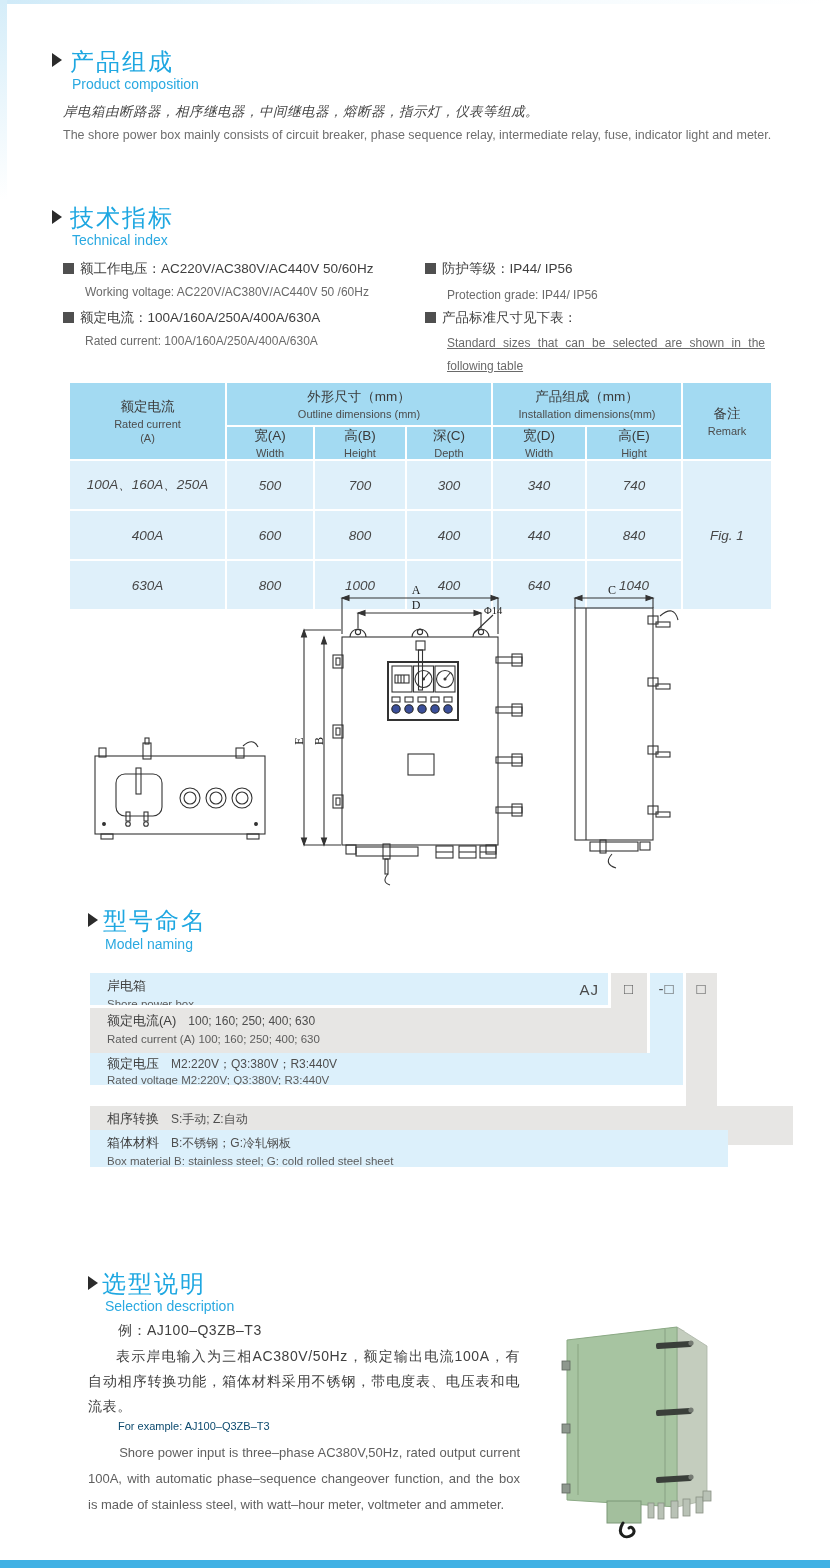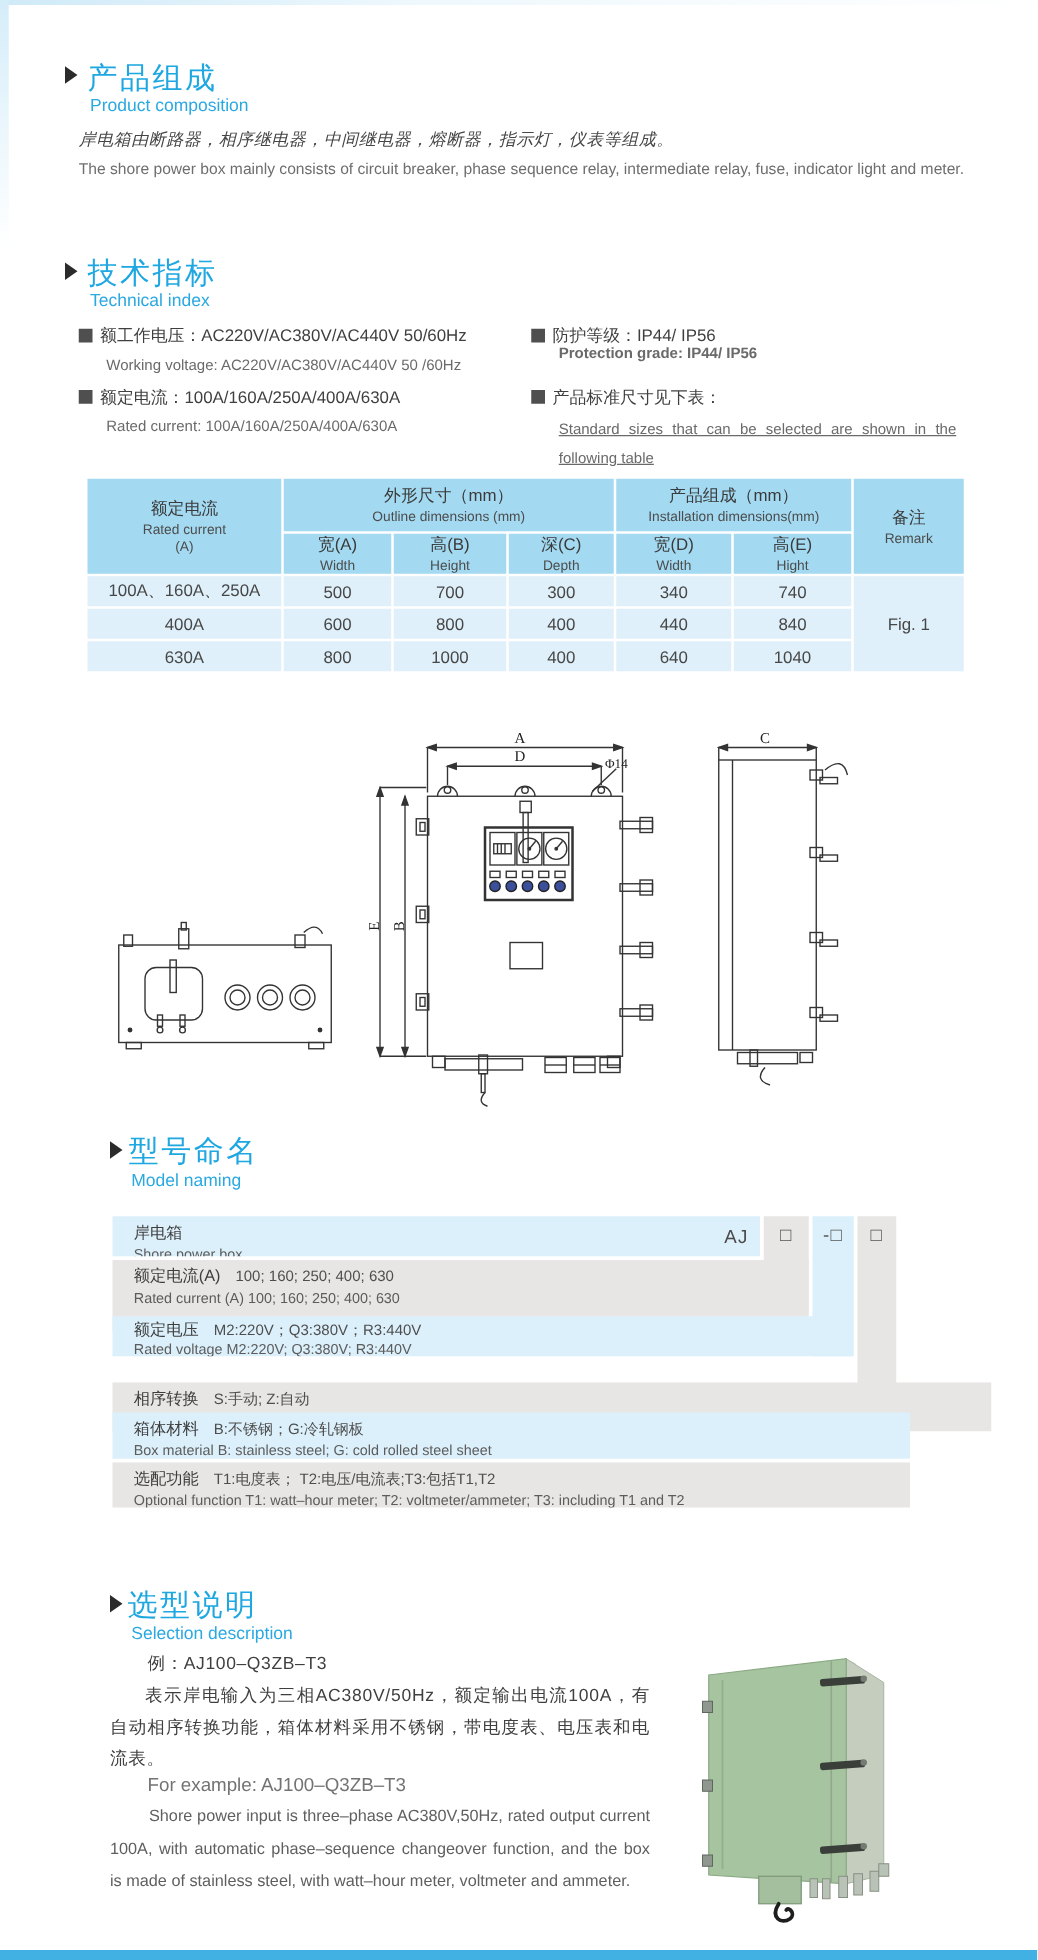--- a/index.html
+++ b/index.html
@@ -28,42 +28,42 @@
 
   
   table.dim { position:absolute; left:68px; top:381px; width:697px; border-collapse:separate; border-spacing:2px; table-layout:fixed; }
   table.dim th, table.dim td { font-weight:normal; text-align:center; vertical-align:middle; }
   table.dim th { background:#a3daf2; color:#3c3c3c; }
   table.dim td { background:#dff0fa; color:#474747; font-size:13.5px; }
   .th-cn { font-size:13.5px; color:#3a3a3a; }
   .th-en { font-size:11px; color:#4c4c4c; margin-top:2px; }
   tr.hrow1 th { height:42px; }
   tr.hrow2 th { height:32px; }
-  tr.brow td { height:24px; }
+  tr.brow td { height:48px;font-style:italic; }
 
   
   .drawing { position:absolute; left:0; top:578px; }
   .drawing text { font-family:"Liberation Serif","DejaVu Serif",serif; fill:#222; }
 
   
   .model-wrap { position:absolute; left:90px; top:973px; width:640px; height:233px; }
   .mrow { position:absolute; left:0; padding:4px 0 0 17px; overflow:hidden; }
   .m-blue { background:#dcf0fb; }
   .m-gray { background:#e7e6e4; }
   .m-strip { position:absolute; top:0; }
   .mrow .cnline { font-size:13px; color:#3e3e3e; white-space:nowrap; }
   .mrow .cnline .codes { font-size:12px; color:#4e4e4e; margin-left:12px; }
   .mrow .enline { font-size:11.5px; color:#5c5c5c; margin-top:3px; white-space:nowrap; }
   .aj { position:absolute; right:9px; top:8px; font-size:15px; color:#4a4a4a; letter-spacing:1px; }
   .boxglyph { display:block; text-align:center; margin-top:7px; font-size:15px; color:#555; letter-spacing:1px; }
 
   
   .sel-example { position:absolute; font-size:14px; color:#3f3f3f; letter-spacing:0.5px; }
   .sel-cn { position:absolute; font-size:14px; color:#3f3f3f; line-height:25px; text-align:justify; text-indent:2em; letter-spacing:0.6px; }
-  .sel-en-ex { position:absolute; font-size:15px; color:#737373; }
+  .sel-en-ex { position:absolute; font-size:11px; color:#0c4a6e; }
   .sel-en { position:absolute; font-size:13px; color:#5f5f5f; line-height:26px; text-align:justify; text-indent:2.4em; }
   .photo { position:absolute; left:545px; top:1285px; }
 </style>
 </head>
 <body>
 
 <div class="page">
 
   <div class="edge-top"></div>
   <div class="edge-left"></div>
@@ -77,21 +77,21 @@
   <span class="arrow-icon" style="left:52px; top:210px;"></span>
   <div class="sec-title" style="left:70px; top:202px;">技术指标</div>
   <div class="sec-sub" style="left:72px; top:232px;">Technical index</div>
 
   <div class="spec-cn" style="left:63px; top:260px;"><span class="sq"></span><span>额工作电压：AC220V/AC380V/AC440V  50/60Hz</span></div>
   <div class="spec-en" style="left:85px; top:285px;">Working voltage: AC220V/AC380V/AC440V 50 /60Hz</div>
   <div class="spec-cn" style="left:63px; top:309px;"><span class="sq"></span><span>额定电流：100A/160A/250A/400A/630A</span></div>
   <div class="spec-en" style="left:85px; top:334px;">Rated current: 100A/160A/250A/400A/630A</div>
 
   <div class="spec-cn" style="left:425px; top:260px;"><span class="sq"></span><span>防护等级：IP44/ IP56</span></div>
-  <div class="spec-en" style="left:447px; top:275px;font-weight:bold;">Protection grade: IP44/ IP56</div>
+  <div class="spec-en" style="left:447px; top:288px;">Protection grade: IP44/ IP56</div>
   <div class="spec-cn" style="left:425px; top:309px;"><span class="sq"></span><span>产品标准尺寸见下表：</span></div>
   <div class="spec-en" style="left:447px; top:332px; width:318px; text-align:justify; line-height:23px;text-decoration:underline;">Standard sizes that can be selected are shown in the following table</div>
 
   <table class="dim">
     <colgroup>
         <col style="width:155px">
         <col style="width:86px">
         <col style="width:90px">
         <col style="width:84px">
         <col style="width:92px">
@@ -347,24 +347,20 @@
       <div class="enline" style="margin-top:1px;">Rated voltage  M2:220V;  Q3:380V;  R3:440V</div>
     </div>
     <div class="mrow m-gray" style="top:133px; width:703px; height:39px;">
       <div class="cnline"><span>相序转换</span><span class="codes">S:手动; Z:自动</span></div>
       <div class="enline">Phase–sequence changeover  S: manual;  Z:automatic</div>
     </div>
     <div class="mrow m-blue" style="top:157px; width:638px; height:37px;">
       <div class="cnline"><span>箱体材料</span><span class="codes">B:不锈钢；G:冷轧钢板</span></div>
       <div class="enline">Box material   B: stainless steel; G: cold rolled steel sheet</div>
     </div>
-    <div class="mrow m-gray" style="top:197px; width:638px; height:36px;">
-      <div class="cnline"><span>选配功能</span><span class="codes">T1:电度表； T2:电压/电流表;T3:包括T1,T2</span></div>
-      <div class="enline">Optional function  T1: watt–hour meter; T2: voltmeter/ammeter; T3: including T1 and T2</div>
-    </div>
   </div>
 
   <span class="arrow-icon" style="left:88px; top:1276px;"></span>
   <div class="sec-title" style="left:102px; top:1268px;">选型说明</div>
   <div class="sec-sub" style="left:105px; top:1298px;">Selection description</div>
 
   <div class="sel-example" style="left:118px; top:1322px;">例：AJ100–Q3ZB–T3</div>
   <div class="sel-cn" style="left:88px; top:1344px; width:432px;">表示岸电输入为三相AC380V/50Hz，额定输出电流100A，有自动相序转换功能，箱体材料采用不锈钢，带电度表、电压表和电流表。</div>
   <div class="sel-en-ex" style="left:118px; top:1420px;">For example: AJ100–Q3ZB–T3</div>
   <div class="sel-en" style="left:88px; top:1440px; width:432px;">Shore power input is three–phase AC380V,50Hz, rated output current 100A, with automatic phase–sequence changeover function, and the box is made of stainless steel, with watt–hour meter, voltmeter and ammeter.</div>

